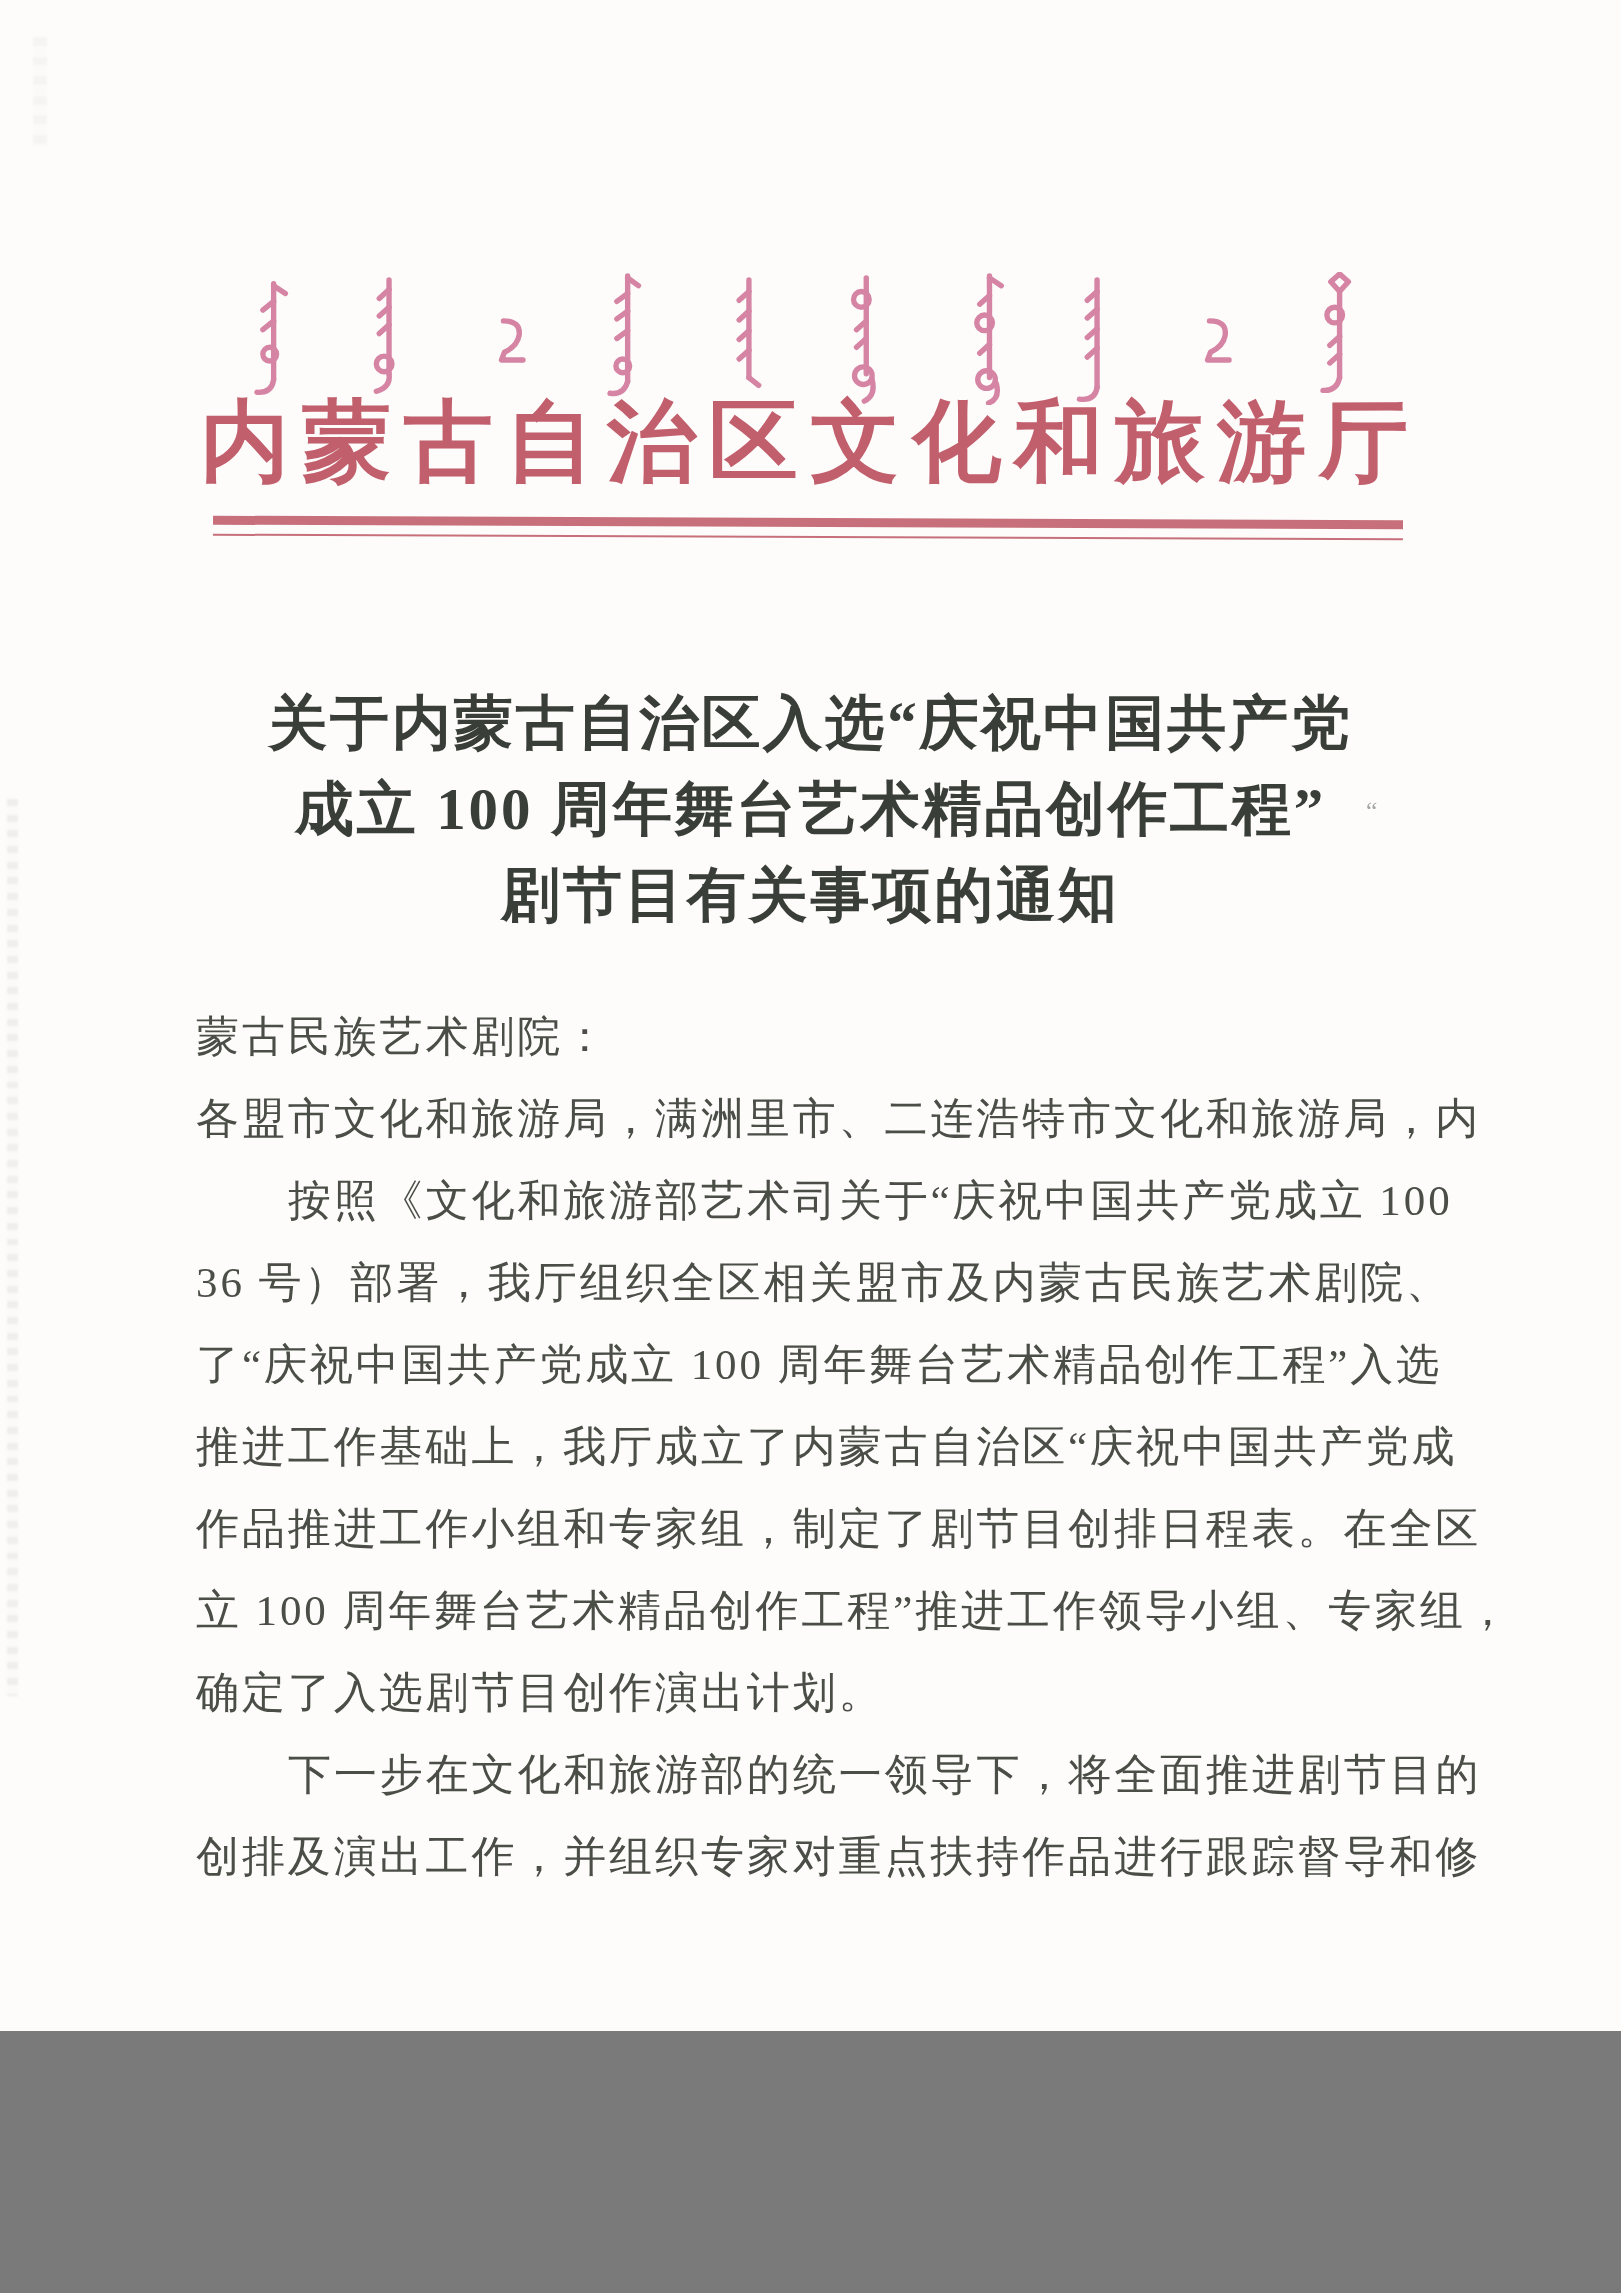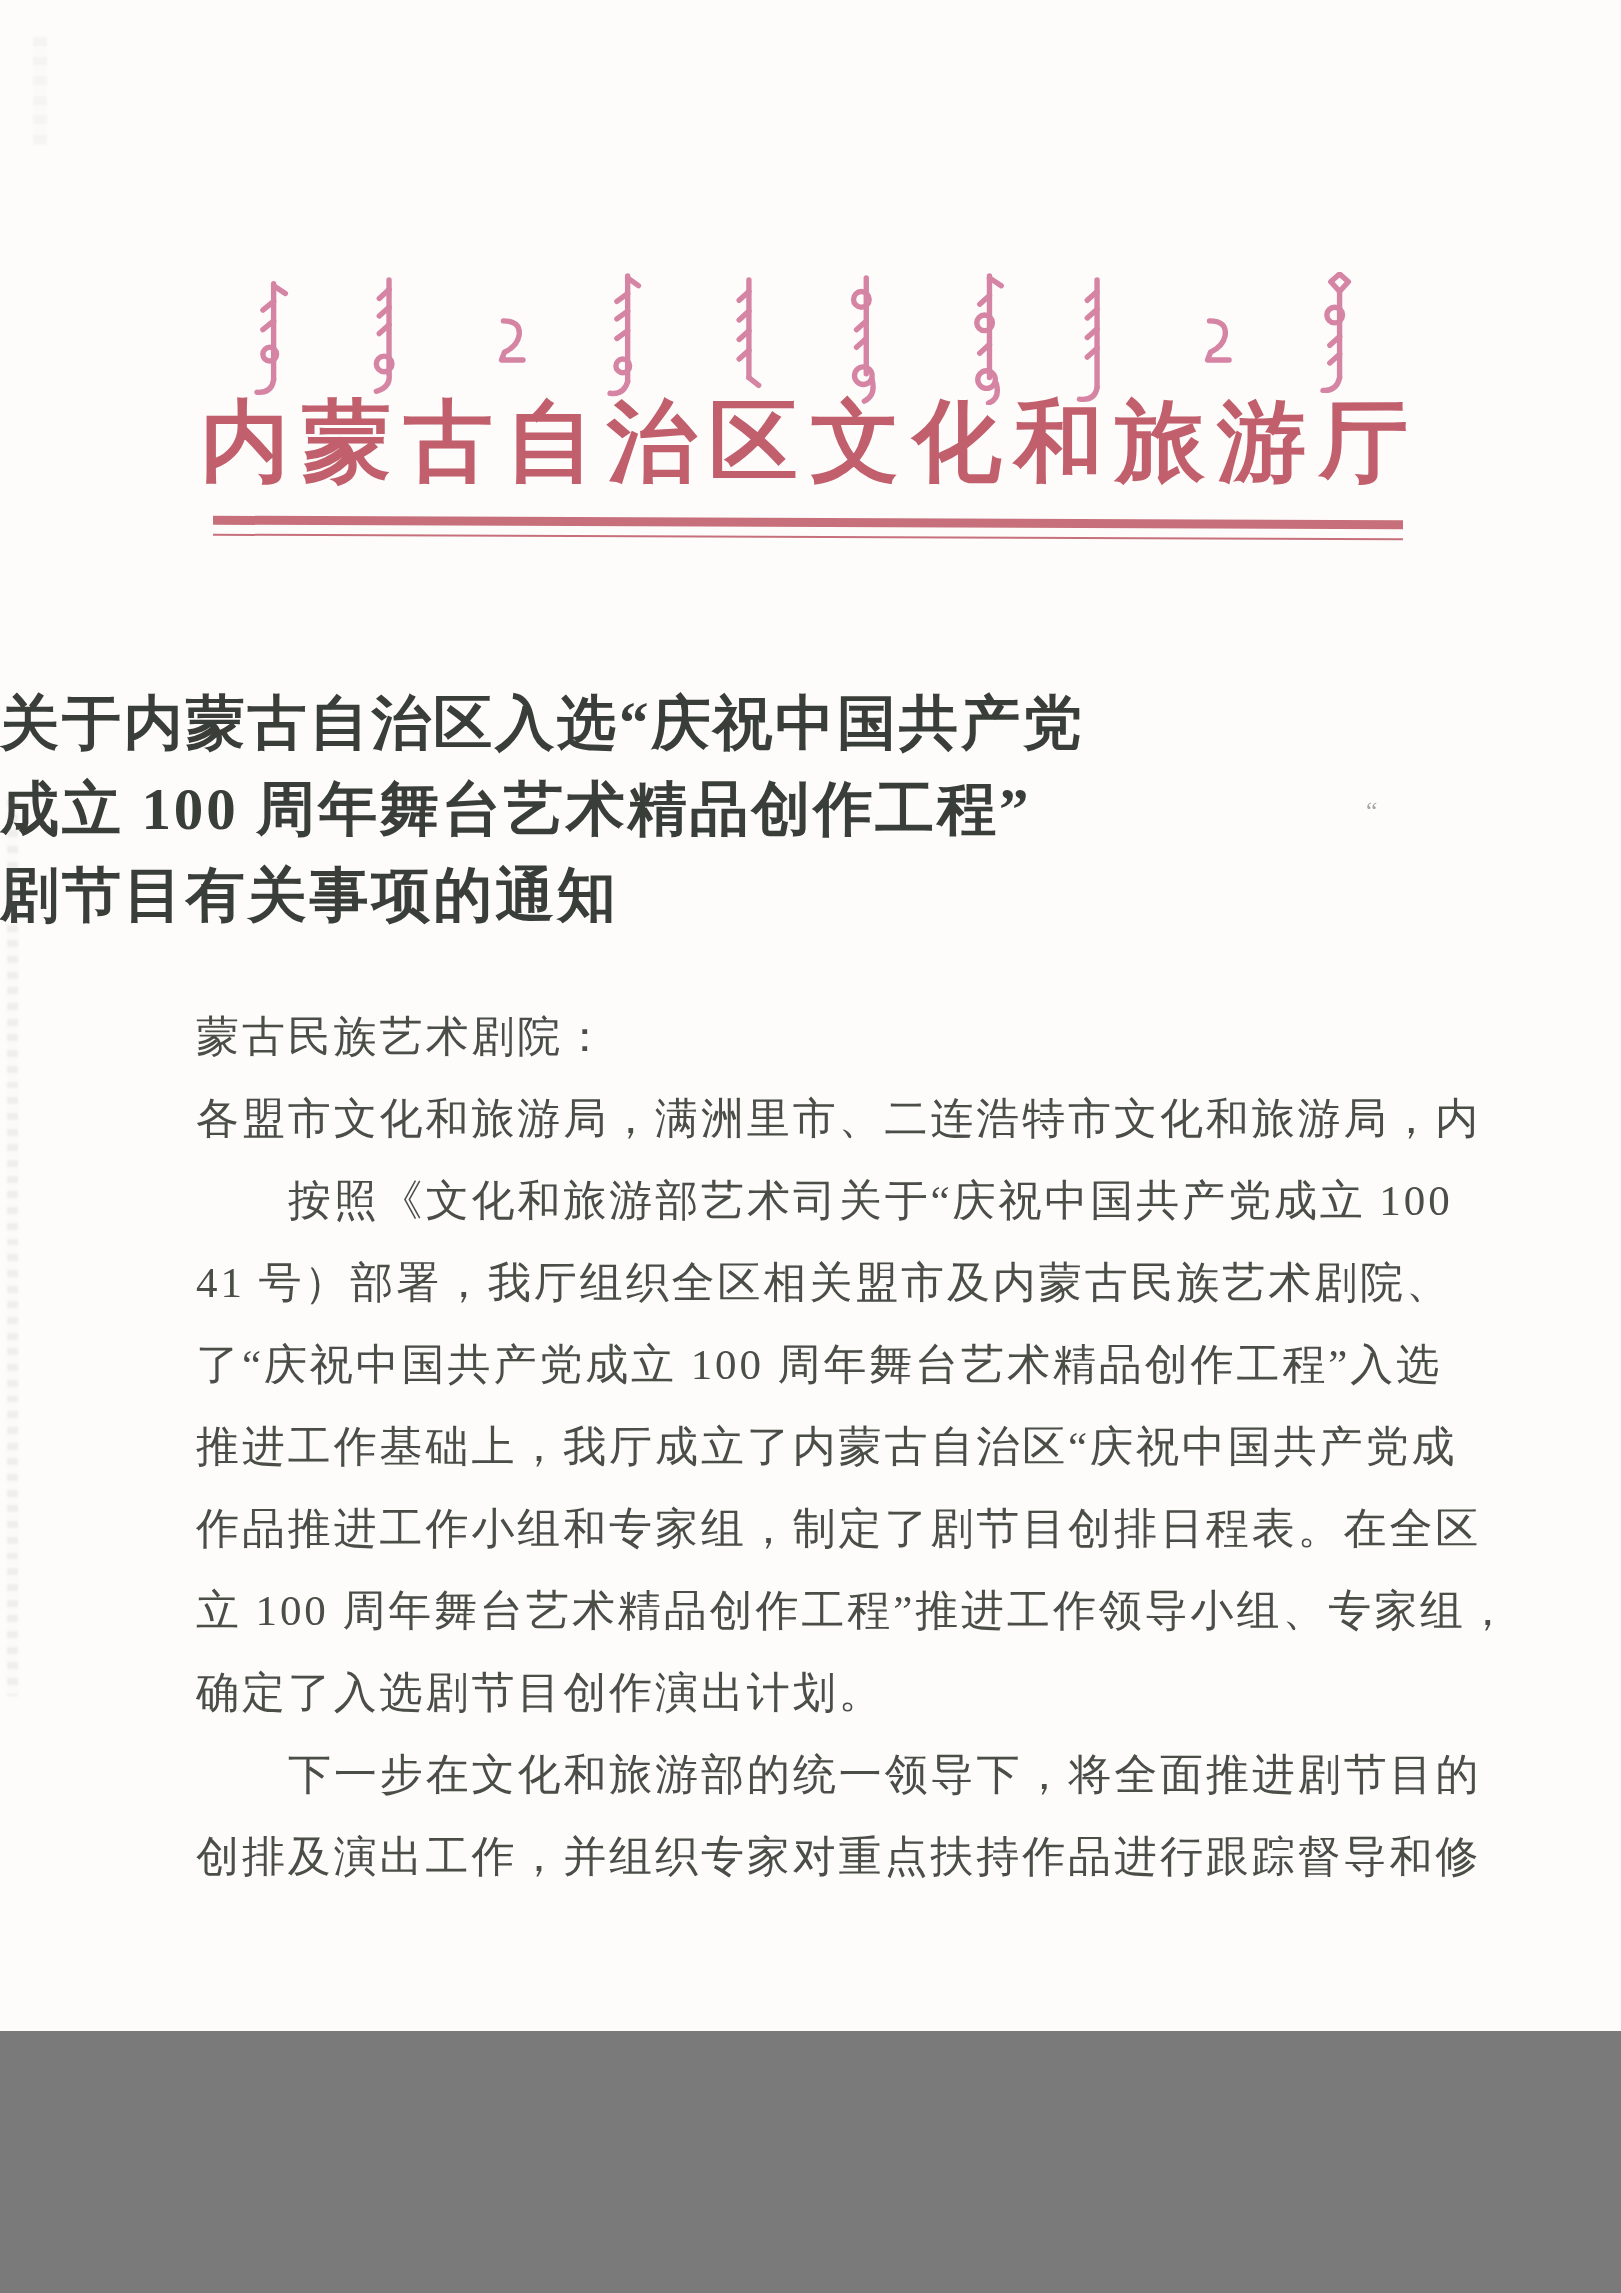--- a/index.html
+++ b/index.html
@@ -29,21 +29,21 @@
     position:absolute;left:50%;top:518px;width:1190px;margin-left:-598px;
     transform:rotate(0.22deg);
   }
   .rule{background:#c7707b;}
   .rules-header .rule-thick{height:8.8px;}
   .rules-header .rule-gap{height:8.8px;background:transparent;}
   .rules-header .rule-thin{height:2.9px;}
   
   .doc-title{
     position:absolute;left:0;top:680px;width:100%;margin:0;
-    text-align:left;
+    text-align:center;
     font-size:59px;font-weight:bold;line-height:86px;letter-spacing:2.9px;
     color:#3a3e38;
     white-space:nowrap;
   }
   
   .body-text{
     position:absolute;left:196px;top:996px;
     font-size:43px;line-height:82px;letter-spacing:2.9px;
     color:#4a4e47;
     white-space:nowrap;
@@ -184,21 +184,21 @@
   <h1 class="doc-title">
     <div>关于内蒙古自治区入选“庆祝中国共产党</div>
     <div>成立 100 周年舞台艺术精品创作工程”</div>
     <div>剧节目有关事项的通知</div>
   </h1>
 
   <div class="body-text">
     <div class="body-line">蒙古民族艺术剧院：</div>
     <div class="body-line">各盟市文化和旅游局，满洲里市、二连浩特市文化和旅游局，内</div>
     <div class="body-line indent">按照《文化和旅游部艺术司关于“庆祝中国共产党成立 100</div>
-    <div class="body-line">41 号）部署，我厅组织全区相关盟市及内蒙古民族艺术剧院、</div>
+    <div class="body-line">36 号）部署，我厅组织全区相关盟市及内蒙古民族艺术剧院、</div>
     <div class="body-line">了“庆祝中国共产党成立 100 周年舞台艺术精品创作工程”入选</div>
     <div class="body-line">推进工作基础上，我厅成立了内蒙古自治区“庆祝中国共产党成</div>
     <div class="body-line">作品推进工作小组和专家组，制定了剧节目创排日程表。在全区</div>
     <div class="body-line">立 100 周年舞台艺术精品创作工程”推进工作领导小组、专家组，</div>
     <div class="body-line">确定了入选剧节目创作演出计划。</div>
     <div class="body-line indent">下一步在文化和旅游部的统一领导下，将全面推进剧节目的</div>
     <div class="body-line">创排及演出工作，并组织专家对重点扶持作品进行跟踪督导和修</div>
   </div>
 
   <div class="rules-footer">

